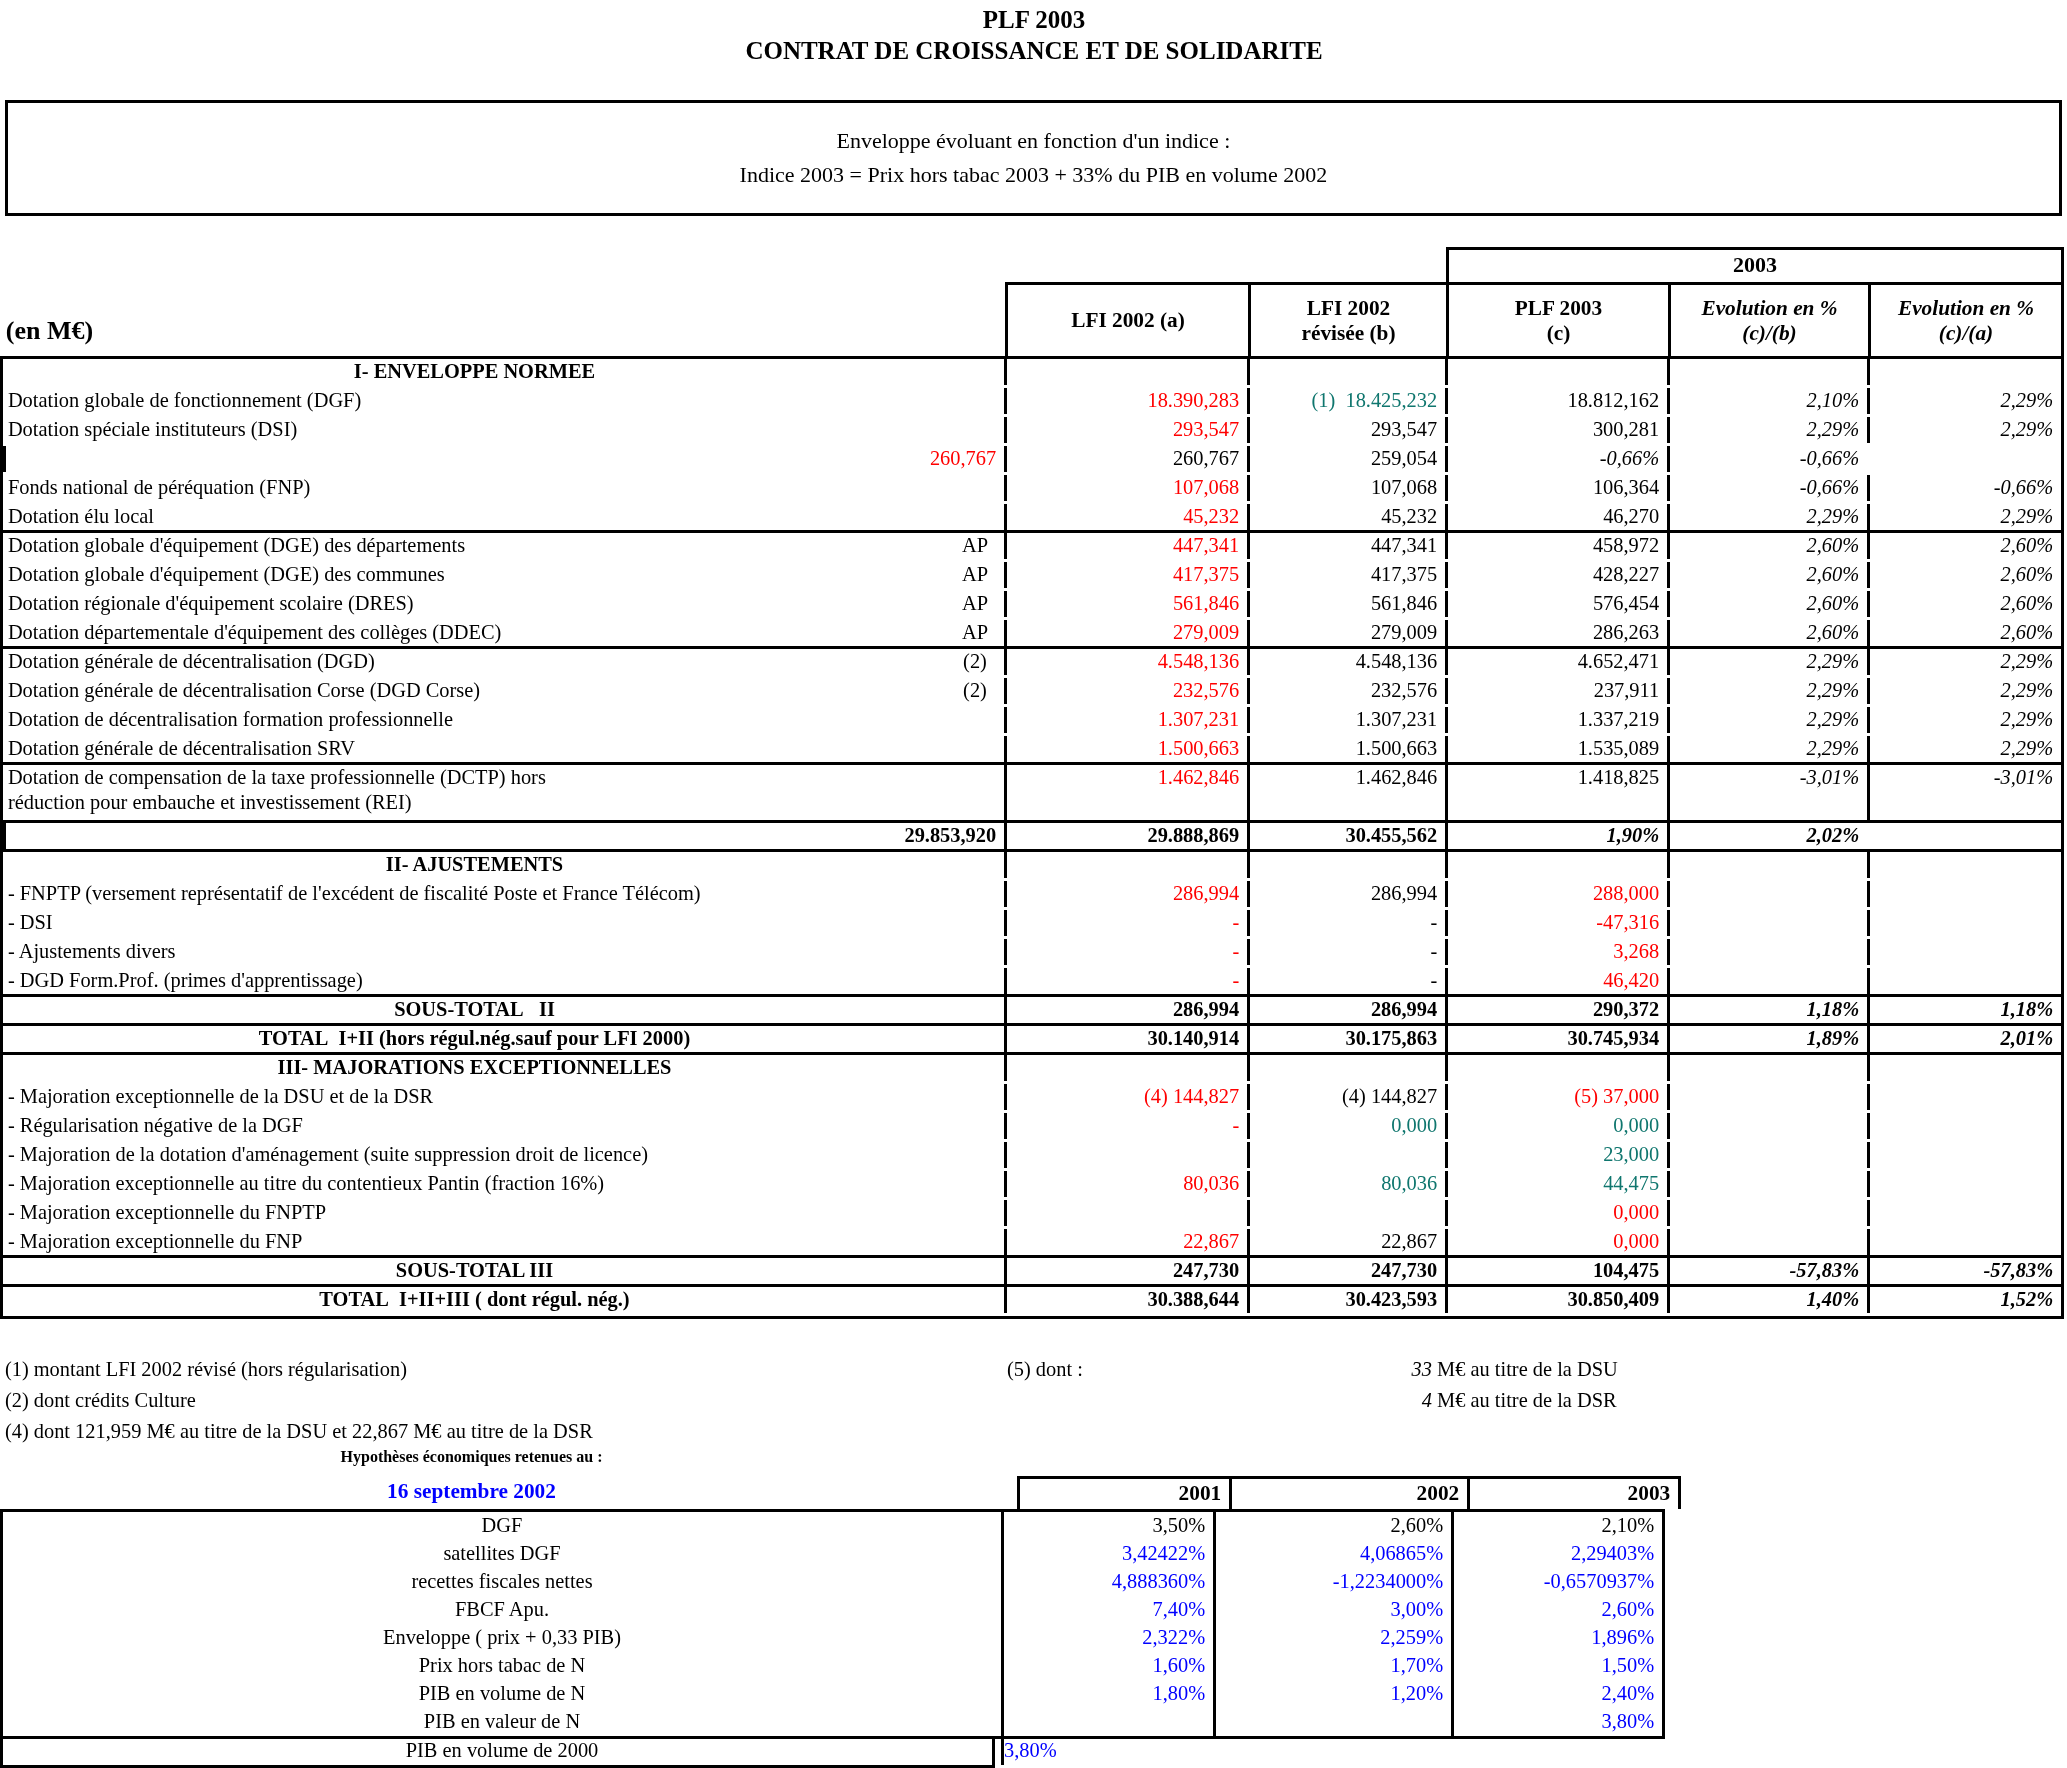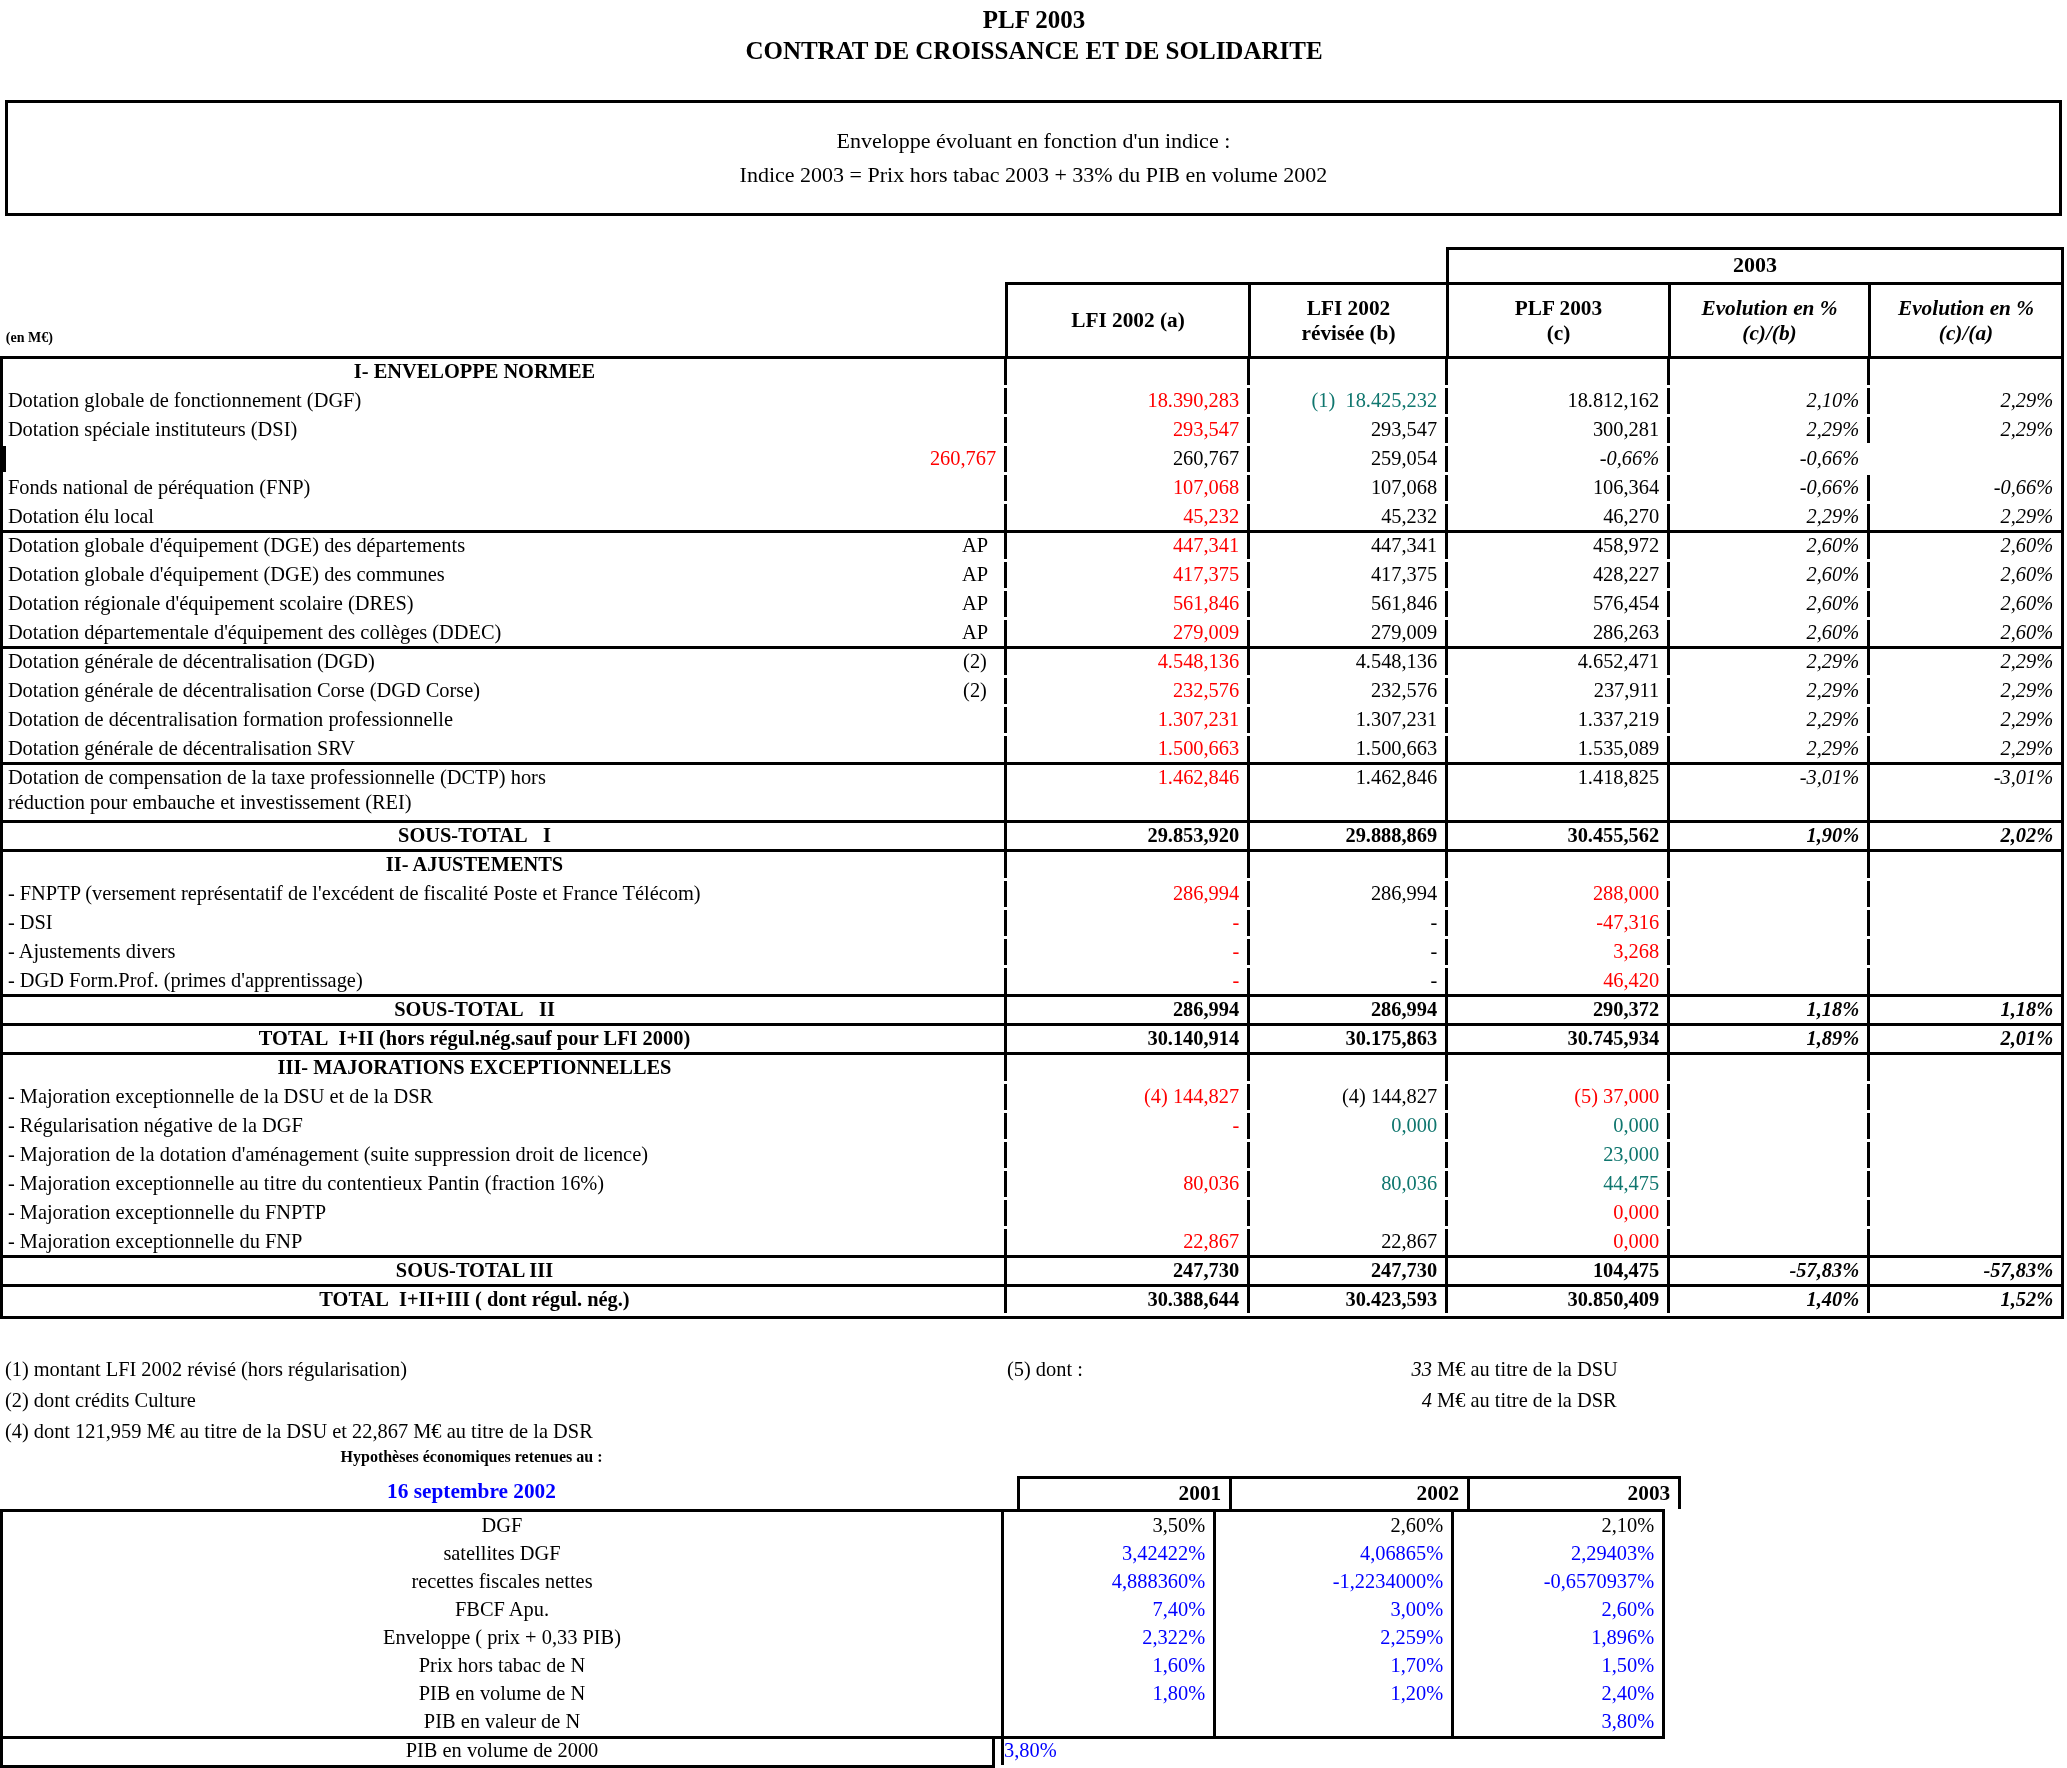--- a/index.html
+++ b/index.html
@@ -18,21 +18,21 @@
   }
   .y2003 {
     position:absolute; left:1446px; top:247px; width:618px; height:35px;
     border:3.9px solid #000; border-bottom:none; text-align:center; font-weight:bold;
     font-size:22px; line-height:29px;
   }
   .mt-header {
     position:absolute; left:0; top:282px; width:2064px; height:74px;
     display:grid; grid-template-columns:1005px 243px 198px 222px 200px auto;
   }
-  .mt-header .unit { display:flex; align-items:flex-end; padding:0 0 9.7px 5.8px; font-weight:bold; font-size:14px; }
+  .mt-header .unit { display:flex; align-items:flex-end; padding:0 0 9.7px 5.8px; font-weight:bold; font-size:26px; }
   .mt-header .hcell {
     border-left:3.9px solid #000; border-top:3.9px solid #000;
     display:flex; flex-direction:column; justify-content:center; align-items:center;
     font-weight:bold; font-size:21.3px; line-height:25px;
   }
   .mt-header .hcell:last-child { border-right:3.9px solid #000; }
   .italic { font-style:italic; }
   .mt-body { position:absolute; left:0; top:356px; width:2064px; border:3.9px solid #000; background:#fff; }
   .mrow { display:grid; grid-template-columns:1001px 243px 198px 222px 200px auto; height:29px; border-bottom:3.9px solid transparent; }
   .mrow.two { height:58px; }
@@ -285,26 +285,20 @@
           </div>
           <div class="mk"></div>
         </div>
         <div class="c red">1.462,846</div>
         <div class="c">1.462,846</div>
         <div class="c">1.418,825</div>
         <div class="c ev">-3,01%</div>
         <div class="c ev">-3,01%</div>
       </div>
       <div class="mrow subtotal hr">
-        <div class="lab">
-          <div class="lm">
-            <div>SOUS-TOTAL&nbsp;&nbsp;&nbsp;I</div>
-          </div>
-          <div class="mk"></div>
-        </div>
         <div class="c">29.853,920</div>
         <div class="c">29.888,869</div>
         <div class="c">30.455,562</div>
         <div class="c ev">1,90%</div>
         <div class="c ev">2,02%</div>
       </div>
       <div class="mrow section">
         <div class="lab">
           <div class="lm">
             <div>II- AJUSTEMENTS</div>

